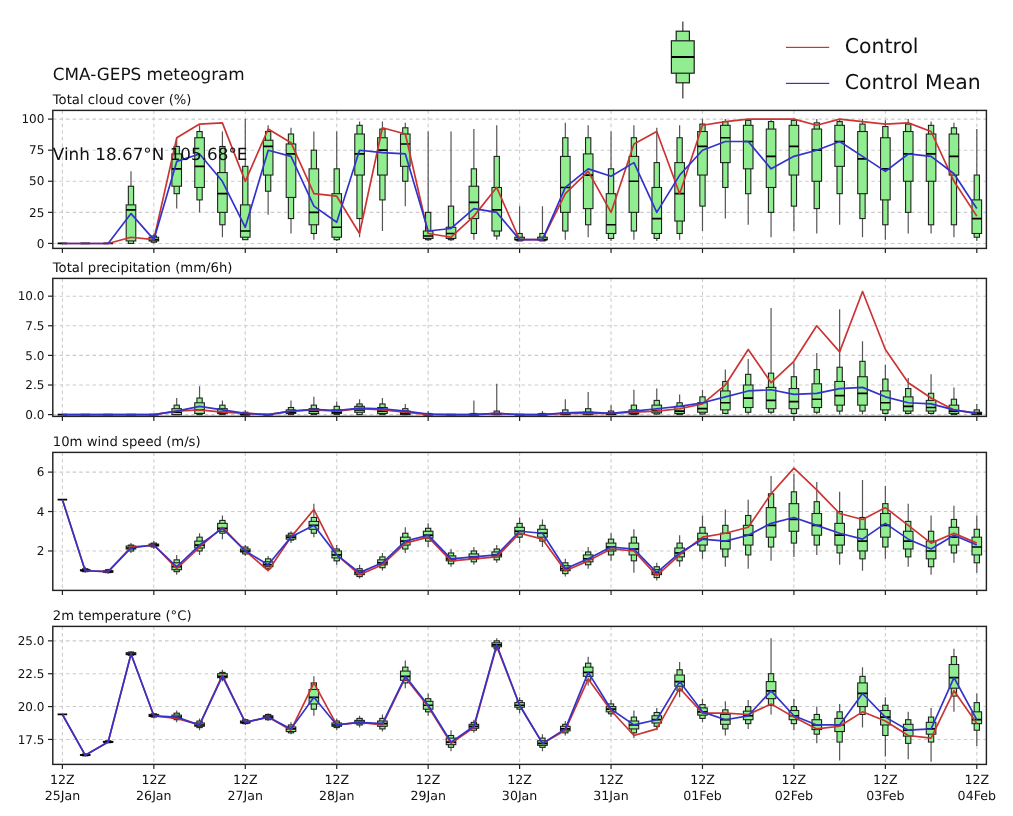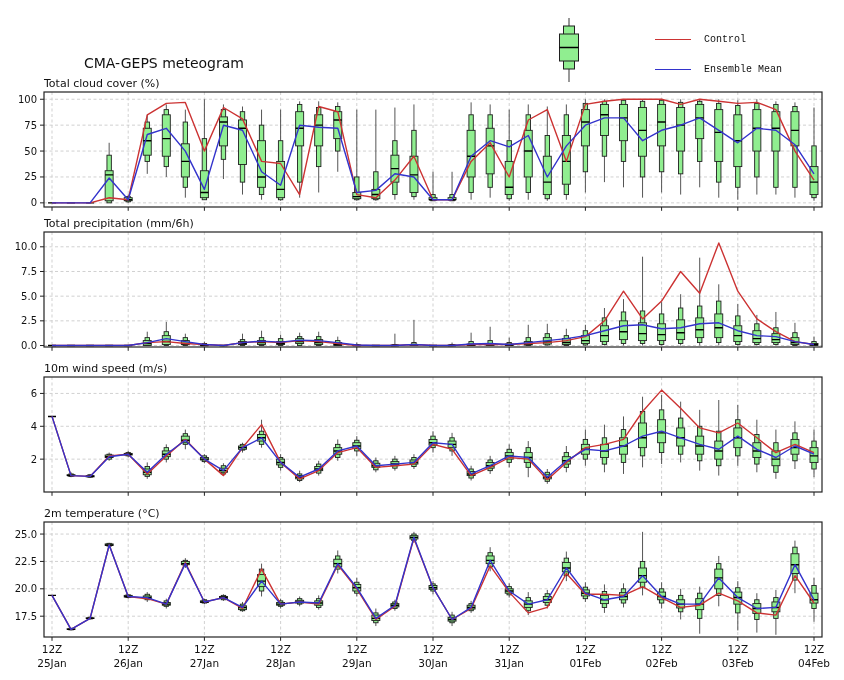--- a/index.html
+++ b/index.html
@@ -1,20 +1,20 @@
 <!DOCTYPE html>
 <html><head>
 <meta charset="utf-8">
 <style>
   html,body{margin:0;padding:0;background:#fff;}
   .page{position:relative;width:844px;height:680px;background:#fff;font-family:"DejaVu Sans","Liberation Sans",sans-serif;color:#111;overflow:hidden;}
-  .hdr{position:absolute;left:44px;top:8px;font-size:14px;line-height:22px;white-space:pre;margin-left:40px;}
+  .hdr{position:absolute;left:44px;top:8px;font-size:14px;line-height:22px;white-space:pre;}
   .lgd-glyph{position:absolute;left:558px;top:12px;}
   .lgd-stats{position:absolute;left:588px;top:8px;font-size:9px;line-height:10.3px;}
-  .lgd-entries{position:absolute;left:655px;top:24px;font-size:10px;font-family:Liberation Mono, monospace;}
+  .lgd-entries{position:absolute;left:655px;top:24px;font-size:17px;}
   .lg-entry{display:flex;align-items:center;height:30px;}
   .lg-line{display:inline-block;width:36px;height:0;border-top:1.6px solid #000;margin-right:13px;}
   #chart{position:absolute;left:0;top:0;}
 </style>
 </head>
 <body>
 
 <div class="page">
 
   <svg id="chart" width="844" height="680" viewBox="0 0 844 680">
@@ -860,34 +860,35 @@
         <text x="661.6" y="666.5" text-anchor="middle" font-size="10.5px" fill="#111">02Feb</text>
         <text x="737.8000000000001" y="653" text-anchor="middle" font-size="10.5px" fill="#111">12Z</text>
         <text x="737.8000000000001" y="666.5" text-anchor="middle" font-size="10.5px" fill="#111">03Feb</text>
         <text x="814" y="653" text-anchor="middle" font-size="10.5px" fill="#111">12Z</text>
         <text x="814" y="666.5" text-anchor="middle" font-size="10.5px" fill="#111">04Feb</text>
       </g>
     </svg>
 
   <div class="hdr">
     <div>CMA-GEPS meteogram</div>
+    <div>Vinh 18.67°N 105.68°E</div>
   </div>
 
   <svg class="lgd-glyph" width="22" height="78" viewBox="0 0 22 78">
     <line id="gl-wh" x1="11" y1="6" x2="11" y2="70" stroke="#555" stroke-width="1.2"></line>
     <rect id="gl-nb" x="5.5" y="14" width="11" height="43" fill="#90ee90" stroke="#1f1f1f"></rect>
     <rect id="gl-wb" x="1.5" y="22" width="19" height="27" fill="#90ee90" stroke="#1f1f1f"></rect>
     <line id="gl-md" x1="1.5" y1="35.5" x2="20.5" y2="35.5" stroke="#000" stroke-width="1.5"></line>
   </svg>
 
 
   <div class="lgd-entries">
     <div class="lg-entry">
       <span class="lg-line" id="sw-control" style="border-top-color: rgb(204, 51, 51);"></span>
       <span>Control</span>
     </div>
     <div class="lg-entry">
       <span class="lg-line" id="sw-ens" style="border-top-color: rgb(51, 51, 204);"></span>
-      <span>Ensemble Mean</span>
+      <span>Control Mean</span>
     </div>
   </div>
 
 </div>
 
 </body></html>

